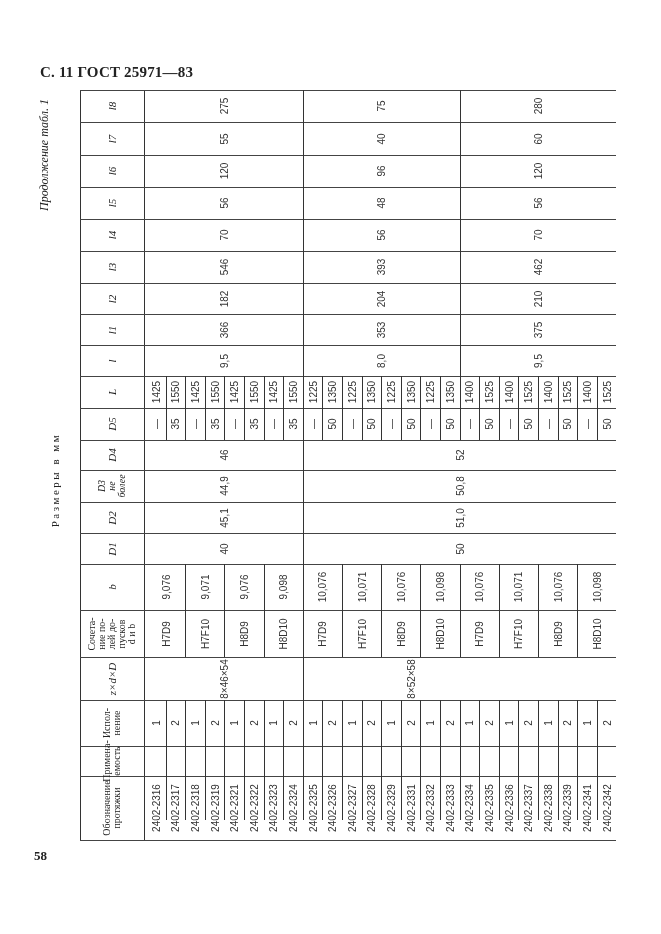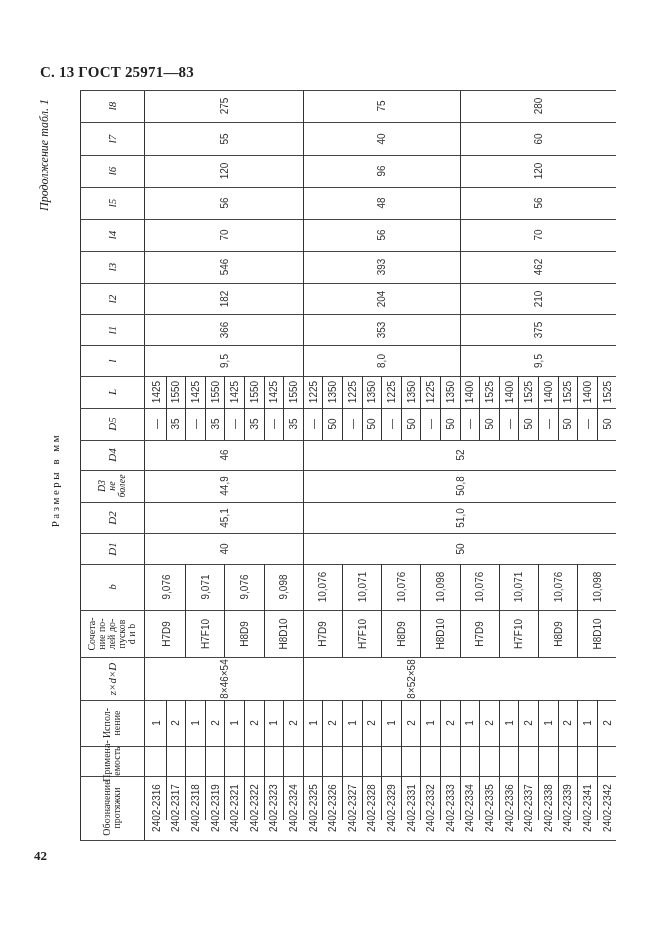--- a/index.html
+++ b/index.html
@@ -16,28 +16,28 @@
   .hline{position:absolute;height:1px;background:#444;}
   .cell{position:absolute;overflow:visible;}
   .cell .t{position:absolute;left:50%;top:50%;transform:translate(-50%,-50%) rotate(-90deg);white-space:nowrap;font-family:"Liberation Sans","DejaVu Sans",sans-serif;font-size:10px;color:#333;}
   .hcell .t{font-family:"Liberation Serif","DejaVu Serif",serif;font-size:11px;color:#222;}
   .hcell .t.it{font-style:italic;}
   .hcell .t.ml{white-space:pre;text-align:center;line-height:10px;font-size:10px;}
 </style>
 </head>
 <body>
 
-<div class="abs pagehdr">С. 13 ГОСТ 25971—83</div>
+<div class="abs pagehdr">С. 11 ГОСТ 25971—83</div>
 <div class="abs contd">
     <span>Продолжение табл. 1</span>
   </div>
 <div class="abs dims">
     <span>Размеры в мм</span>
   </div>
-<div class="abs pagenum">42</div>
+<div class="abs pagenum">58</div>
 
 <div class="abs table" id="tbl">
     <div class="vline" style="left: 0px; top: 0px; height: 750px;"></div>
     <div class="vline" style="left: 64px; top: 0px; height: 750px;"></div>
     <div class="hline" style="left: 0px; width: 536.4px; top: 0px;"></div>
     <div class="hline" style="left: 0px; width: 536.4px; top: 32px;"></div>
     <div class="hline" style="left: 0px; width: 536.4px; top: 65px;"></div>
     <div class="hline" style="left: 0px; width: 536.4px; top: 97px;"></div>
     <div class="hline" style="left: 0px; width: 536.4px; top: 129px;"></div>
     <div class="hline" style="left: 0px; width: 536.4px; top: 161px;"></div>

